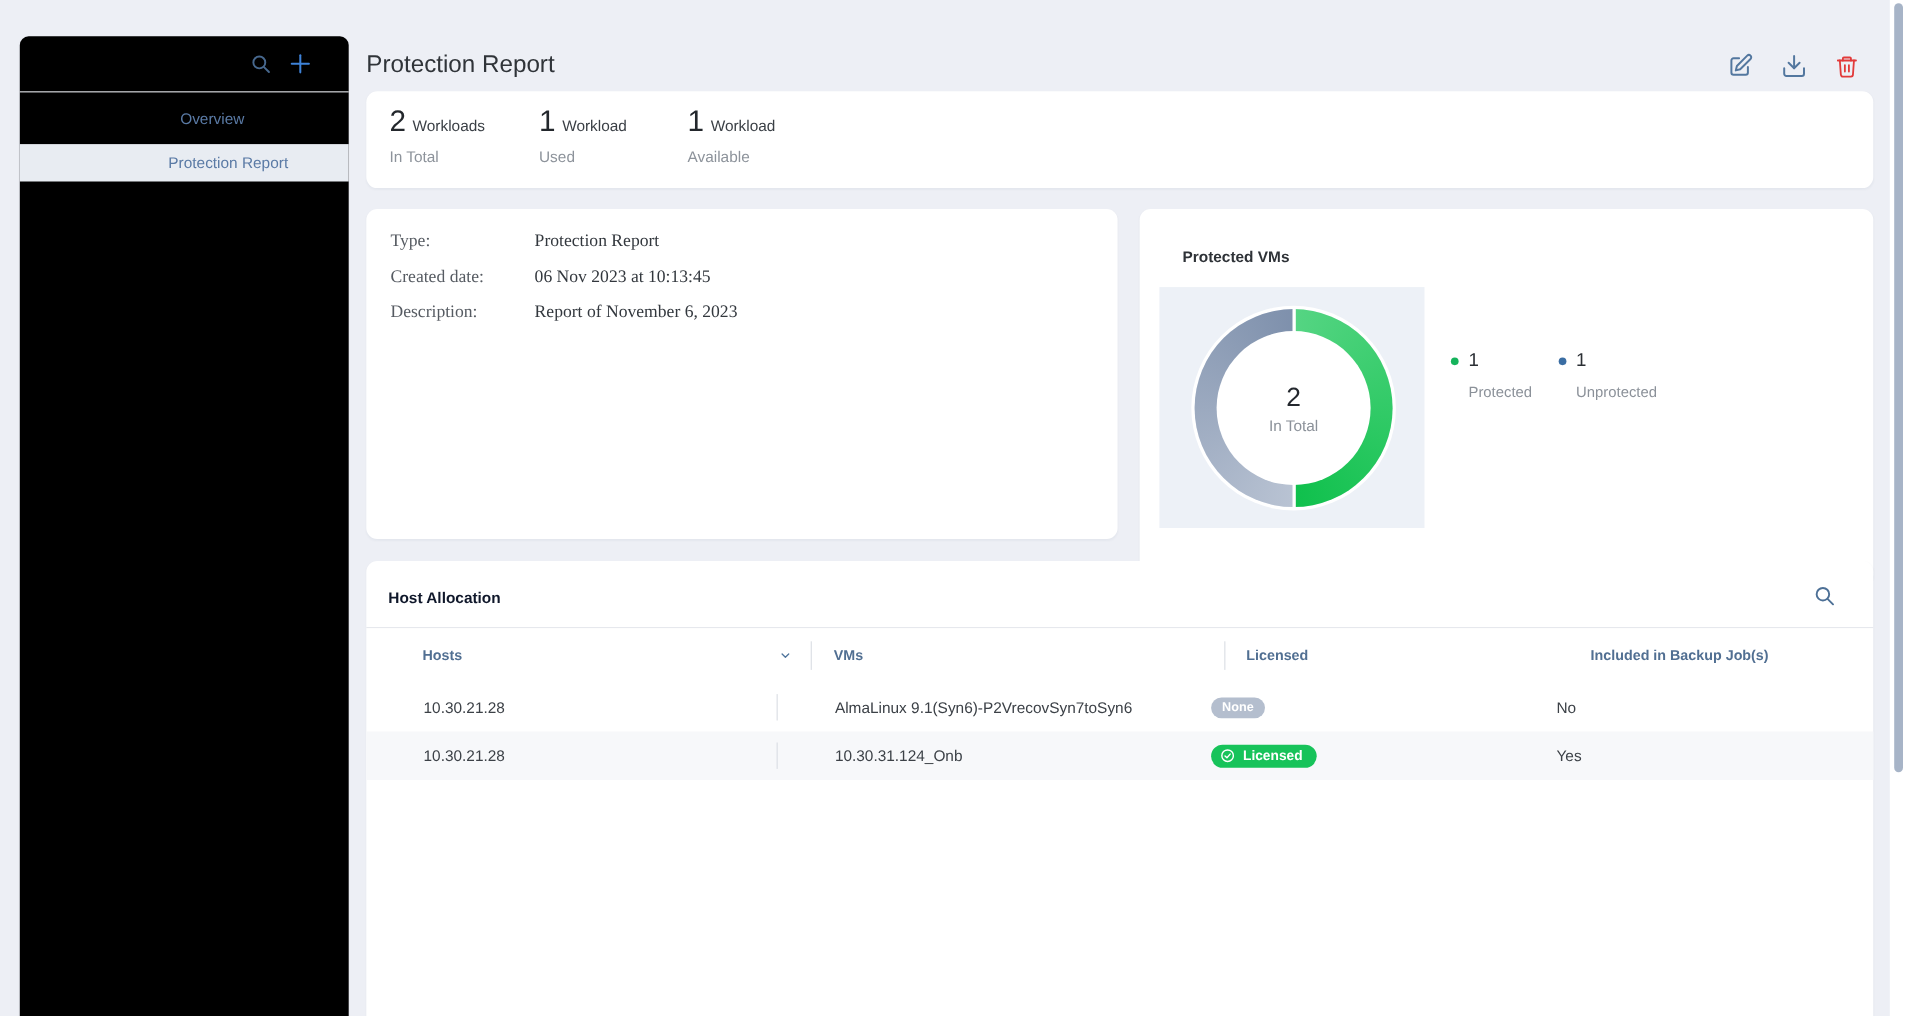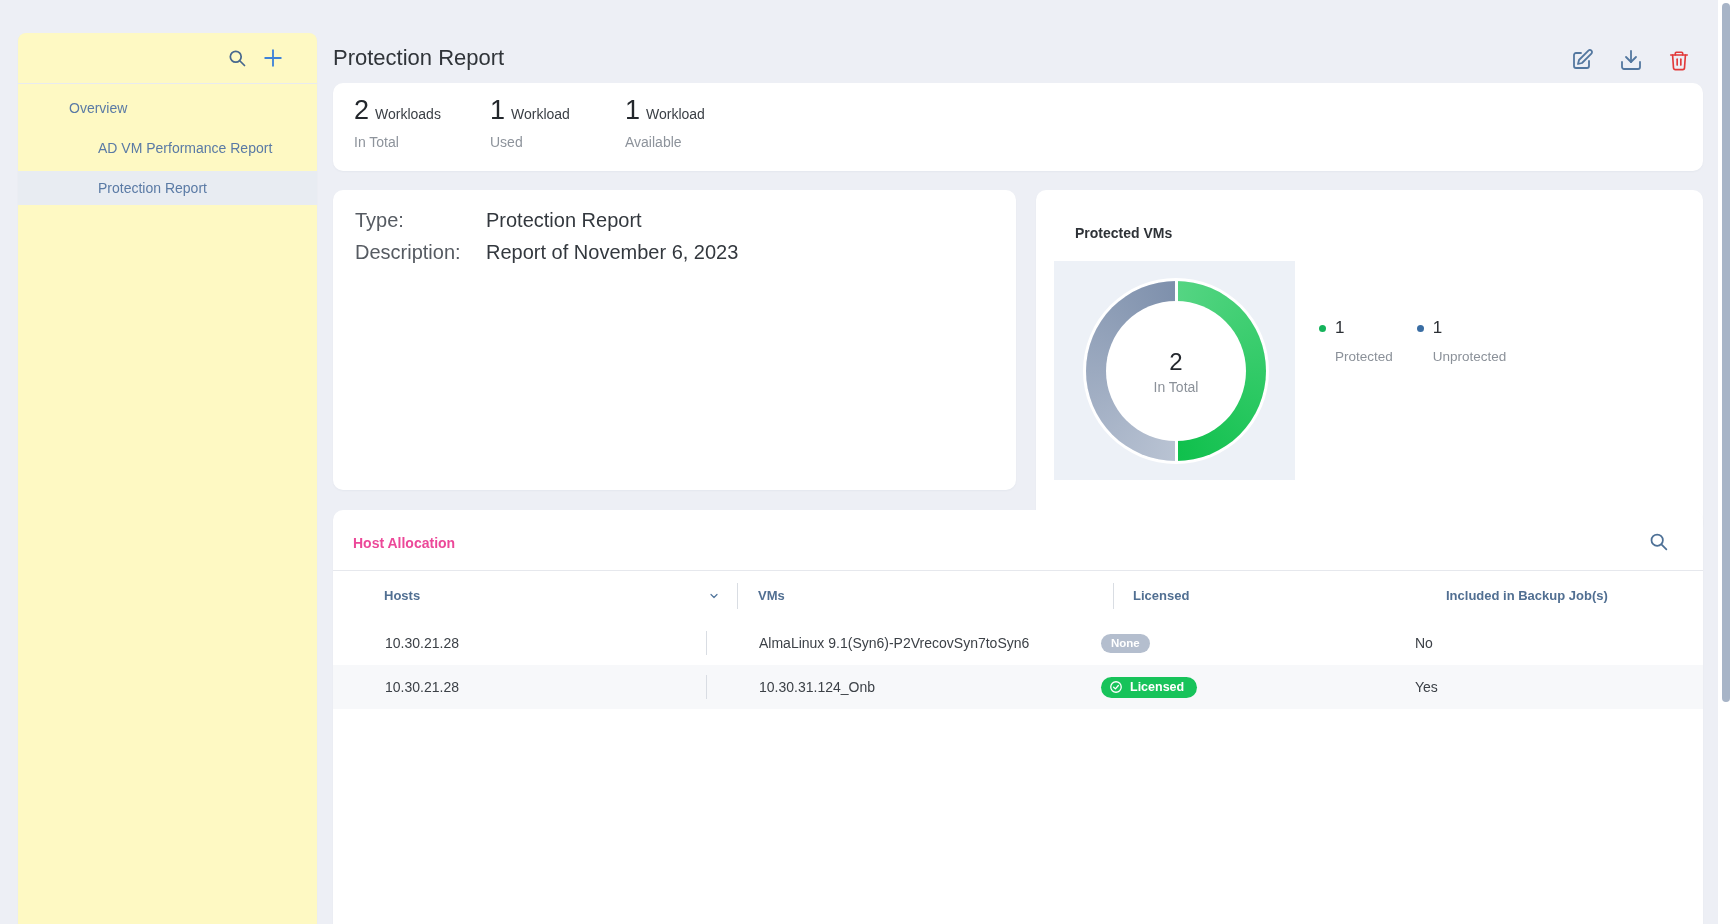--- a/index.html
+++ b/index.html
@@ -7,21 +7,21 @@
   body {
     position:relative; overflow:hidden;
     background:#edeff5;
     font-family:"Liberation Sans","DejaVu Sans",sans-serif;
     color:#34383e;
   }
   .card { position:absolute; background:#fff; border-radius:10px; box-shadow:0 1px 2px rgba(25,39,70,.04); }
 
   
   .sidebar { position:absolute; left:18px; top:33px; width:299px; height:891px;
-             background:#fef9c3; border-radius:8px 8px 0 0; box-shadow:0 1px 2px rgba(25,39,70,.04); }
+             background:#000000; border-radius:8px 8px 0 0; box-shadow:0 1px 2px rgba(25,39,70,.04);text-align:center; }
   .sidebar-head { height:51px; border-bottom:1px solid #e9ebef;
                   display:flex; align-items:center; justify-content:flex-end; gap:15px; padding-right:33px; }
   .sidebar-head svg { display:block; cursor:pointer; }
   .nav { padding-top:7px; list-style:none; }
   .nav li { height:34px; line-height:34px; margin-bottom:6px; font-size:14px; color:#5a7aa5;
             cursor:pointer; white-space:nowrap; }
   .nav li.lvl0 { padding-left:51px; }
   .nav li.lvl1 { padding-left:80px; }
   .nav li.selected { background:#e8ecf2; }
 
@@ -34,21 +34,21 @@
   .stats-card { left:333px; top:83px; width:1370px; height:88px; }
   .stat { position:absolute; top:14px; }
   .stat .top { display:flex; align-items:baseline; }
   .stat .num { font-size:27px; line-height:27px; color:#23272c; }
   .stat .unit { font-size:14px; color:#3a3f45; margin-left:6px; }
   .stat .caption { font-size:14px; color:#8d939b; margin-top:10px; }
   .stat.s0 { left:21px; } .stat.s1 { left:157px; } .stat.s2 { left:292px; }
 
   
   .details-card { left:333px; top:190px; width:683px; height:300px; padding-top:14px; }
-  .info-row { position:relative; height:32px; line-height:32px; font-size:20px; }
+  .info-row { position:relative; height:32px; line-height:32px; font-size:16px;font-family:Liberation Serif, serif; }
   .info-label { position:absolute; left:22px; color:#565b62; }
   .info-value { position:absolute; left:153px; color:#33383e; }
 
   
   .pvm-card { left:1036px; top:190px; width:667px; height:342px; }
   .pvm-title { position:absolute; left:39px; top:35px; font-size:14px; font-weight:bold; color:#2e3237; }
   .donut-box { position:absolute; left:18px; top:71px; width:241px; height:219px; background:#edf1f7; }
   .donut { position:absolute; left:32px; top:20px; width:180px; height:180px; border-radius:50%;
            background:conic-gradient(from 0deg,#55d583 0deg,#0fc04c 180deg,#b9c3d3 180deg,#7e90ac 360deg);
            box-shadow:0 0 0 3px #fff; }
@@ -61,21 +61,21 @@
   .legend { position:absolute; left:283px; top:128px; display:flex; gap:24px; }
   .legend-item { min-width:67px; }
   .legend-top { display:flex; align-items:center; }
   .legend-dot { width:7px; height:7px; border-radius:50%; margin-right:9px; }
   .legend-dot.green { background:#15b35b; } .legend-dot.blue { background:#3a6da3; }
   .legend-num { font-size:17px; color:#2b2f34; }
   .legend-label { font-size:13.5px; color:#8b9199; margin-top:11px; margin-left:16px; }
 
   
   .host-card { left:333px; top:510px; width:1370px; height:430px; }
-  .host-title { position:absolute; left:20px; top:25px; font-size:14px; font-weight:bold; color:#ec4899; }
+  .host-title { position:absolute; left:20px; top:25px; font-size:14px; font-weight:bold; color:#0f172a; }
   .host-search { position:absolute; left:1315px; top:21px; cursor:pointer; }
   .host-divider { position:absolute; left:0; top:60px; width:100%; border-top:1px solid #e6e8ed; }
   .thead { position:absolute; left:0; top:60px; width:100%; height:51px; display:flex; align-items:center;
            font-size:13px; font-weight:600; color:#516f92;padding-left:31px; }
   .trow  { position:absolute; left:0; width:100%; height:44px; display:flex; align-items:center;
            font-size:14px; color:#3c4147; }
   .trow.r0 { top:111px; } .trow.r1 { top:155px; background:#f7f8fa; }
   .c1 { width:374px; position:relative; } .c2 { width:376px; position:relative; }
   .c3 { width:332px; position:relative; } .c4 { flex:1; position:relative; }
   .thead .c1,.thead .c2 { padding-left:20px; } .thead .c3 { padding-left:19px; }
@@ -100,21 +100,20 @@
       <circle cx="10.5" cy="10.5" r="6.5"></circle>
         <line x1="15.6" y1="15.6" x2="21" y2="21"></line>
     </svg>
     <svg width="22" height="22" viewBox="0 0 24 24" fill="none" stroke="#3e82d8" stroke-width="2" stroke-linecap="round">
       <line x1="12" y1="3.5" x2="12" y2="20.5"></line>
         <line x1="3.5" y1="12" x2="20.5" y2="12"></line>
     </svg>
   </div>
   <ul class="nav">
     <li class="lvl0">Overview</li>
-    <li class="lvl1">AD VM Performance Report</li>
     <li class="lvl1 selected">Protection Report</li>
   </ul>
 </div>
 
 <div class="page-title">Protection Report</div>
 <div class="header-actions">
   <svg width="24" height="24" viewBox="0 0 24 24" fill="none" stroke="#53779f" stroke-width="1.8" stroke-linecap="round" stroke-linejoin="round">
     <path d="M11 5H6a2 2 0 0 0-2 2v11a2 2 0 0 0 2 2h11a2 2 0 0 0 2-2v-5"></path>
     <path d="M18.4 2.6a2.1 2.1 0 0 1 3 3L12 15l-4 1 1-4 9.4-9.4z"></path>
   </svg>
@@ -153,20 +152,24 @@
         <span class="unit">Workload</span>
       </div>
     <div class="caption">Available</div>
   </div>
 </div>
 
 <div class="card details-card">
   <div class="info-row">
     <span class="info-label">Type:</span>
     <span class="info-value">Protection Report</span>
+  </div>
+  <div class="info-row">
+    <span class="info-label">Created date:</span>
+    <span class="info-value">06 Nov 2023 at 10:13:45</span>
   </div>
   <div class="info-row">
     <span class="info-label">Description:</span>
     <span class="info-value">Report of November 6, 2023</span>
   </div>
 </div>
 
 <div class="card pvm-card">
   <div class="pvm-title">Protected VMs</div>
   <div class="donut-box">

